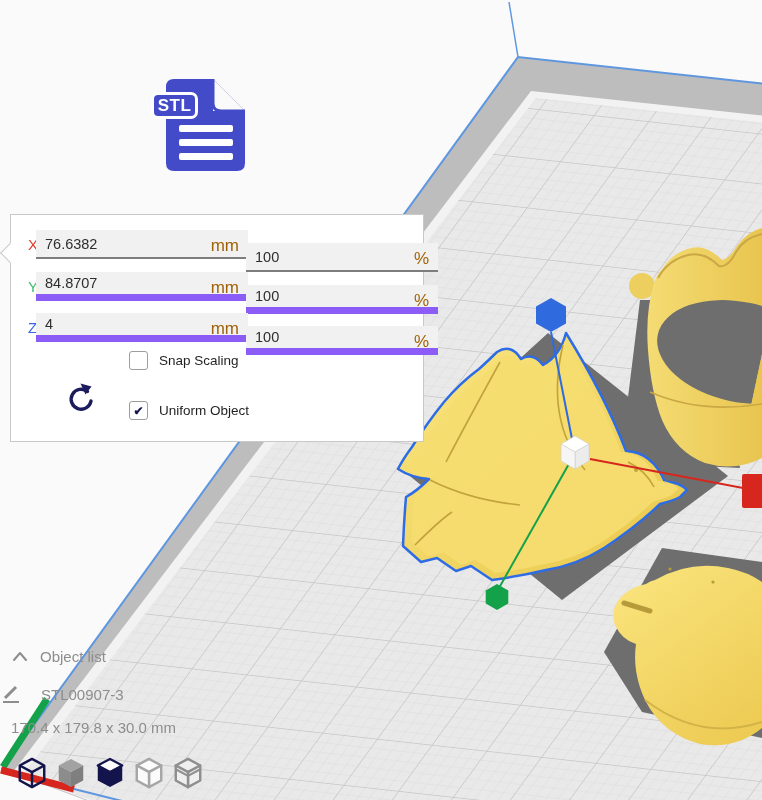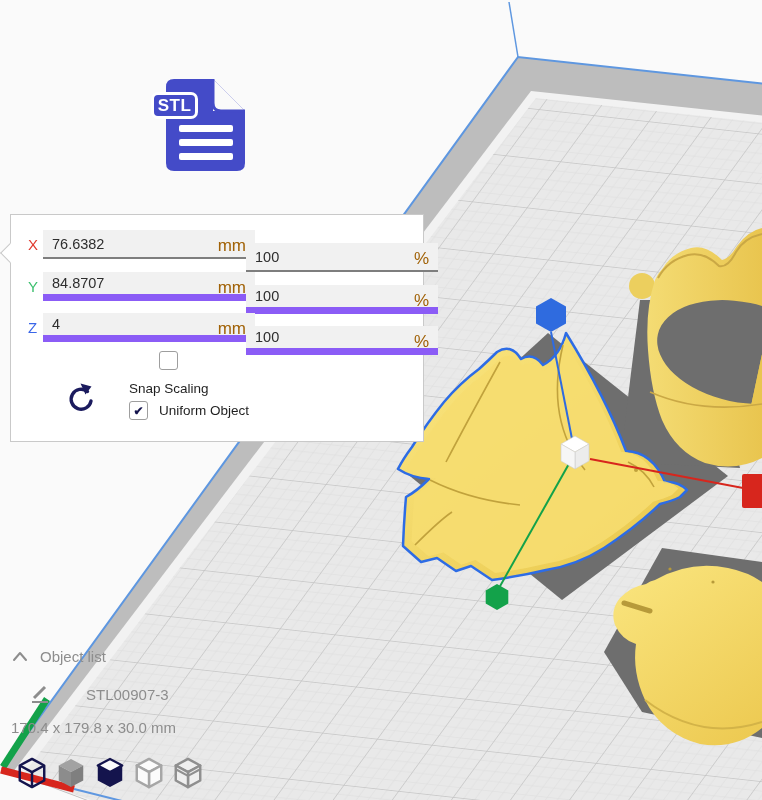--- a/index.html
+++ b/index.html
@@ -28,44 +28,44 @@
   .panel-notch{
     position:absolute;left:-8px;top:31px;width:13px;height:13px;background:#ffffff;
     border-left:1px solid #c9c9c9;border-bottom:1px solid #c9c9c9;transform:rotate(45deg);
   }
   .axis-row{position:absolute;left:0;width:100%;height:30px;}
   .row-x{top:15px;} .row-y{top:57px;} .row-z{top:98px;}
   .axis-label{position:absolute;left:17px;top:6px;font-size:15px;}
   .axis-label.x{color:#e03a2e;} .axis-label.y{color:#3cbf6e;} .axis-label.z{color:#3a66e8;}
   .field{position:absolute;top:0;height:29px;background:#f1f1f1;
     border-bottom:7px solid #8b5cf6;box-sizing:border-box;}
-  .field.size{left:32px;width:212px;}
+  .field.size{left:25px;width:212px;}
   .field.pct{left:235px;width:192px;margin-top:13px;}
   .row-x .field{border-bottom:2px solid #7e7e7e;}
   .field input{
     width:100%;height:100%;border:0;background:transparent;outline:none;
     font-size:14.5px;color:#2e2e2e;padding:0 32px 0 9px;box-sizing:border-box;
     font-family:"Liberation Sans",sans-serif;
   }
   .field .unit{position:absolute;right:9px;top:6px;color:#a16207;font-size:17px;pointer-events:none;}
   .check-row{position:absolute;left:118px;display:flex;align-items:center;gap:11px;}
-  .check-row.snap{top:136px;flex-direction:column;} .check-row.uniform{top:186px;}
+  .check-row.snap{top:136px;} .check-row.uniform{top:186px;}
   .checkbox{
     width:19px;height:19px;box-sizing:border-box;border:1px solid #9e9e9e;border-radius:3px;
     background:#ffffff;display:flex;align-items:center;justify-content:center;
     font-size:12px;color:#14144d;font-weight:bold;cursor:pointer;
   }
   .check-label{font-size:13.5px;color:#1f1f1f;}
   .reset-btn{position:absolute;left:52px;top:162px;width:34px;height:44px;
     background:none;border:none;padding:2px;cursor:pointer;}
 
   
   .objlist-header{position:absolute;left:12px;top:648px;display:flex;align-items:center;gap:12px;z-index:5;cursor:pointer;}
   .objlist-header .hdr-text{font-size:15px;color:#8d8d8d;}
-  .obj-item{position:absolute;left:30px;top:684px;display:flex;align-items:center;gap:36px;z-index:5;}
+  .obj-item{position:absolute;left:1px;top:684px;display:flex;align-items:center;gap:20px;z-index:5;}
   .obj-item .name{font-size:15px;color:#8d8d8d;}
   .obj-dims{position:absolute;left:11px;top:719px;font-size:15px;color:#8d8d8d;z-index:5;}
 
   
   .cube-bar{position:absolute;left:16px;top:753px;display:flex;gap:7px;z-index:5;}
   .cube-btn{width:32px;height:40px;background:none;border:none;padding:0;cursor:pointer;}
 </style>
 </head>
 <body>
 

